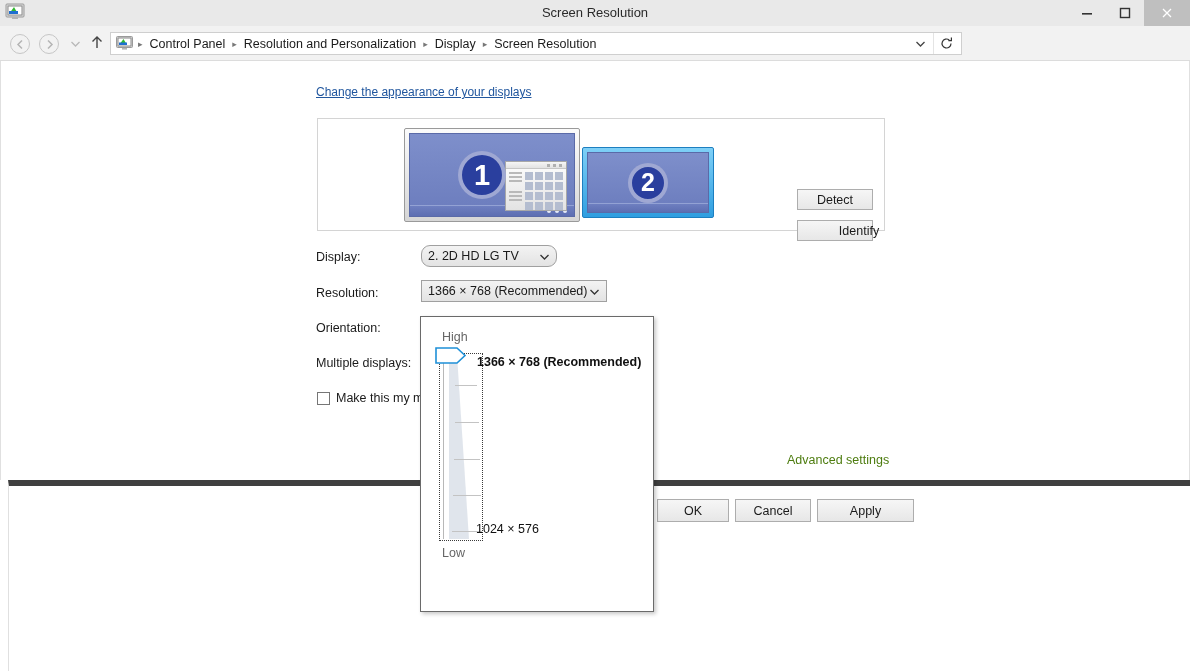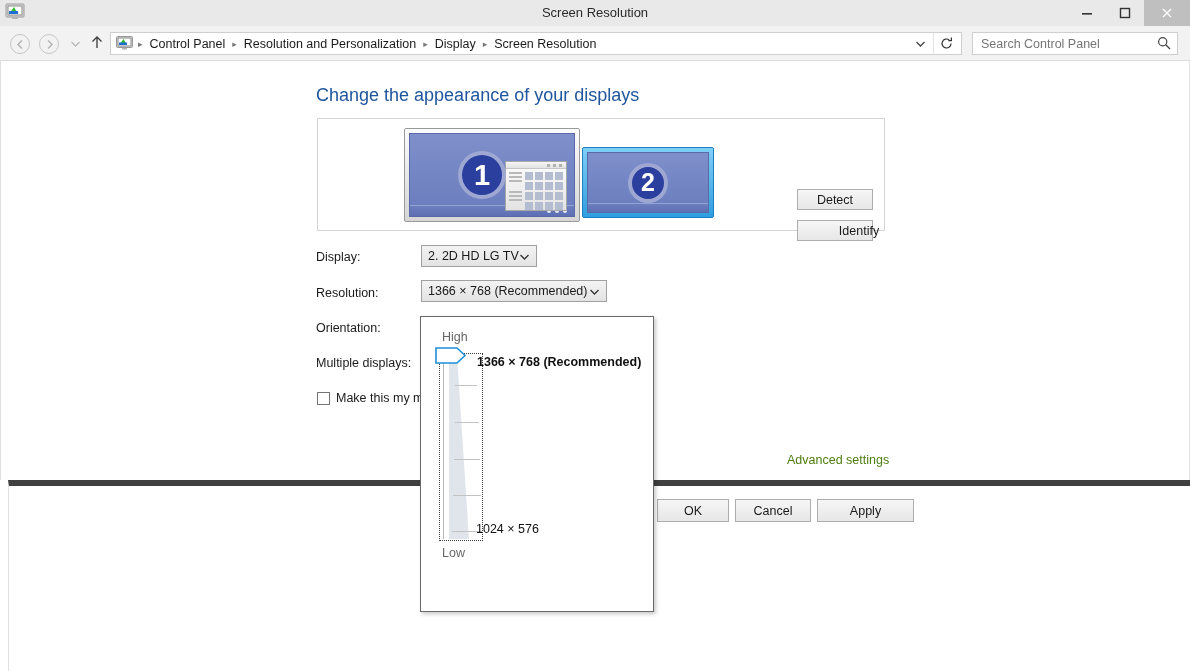--- a/index.html
+++ b/index.html
@@ -93,21 +93,21 @@
     color: #444; font-size: 13px;
   }
 
   
   .content {
     position: absolute; left: 0; top: 61px; width: 1190px; height: 419px;
     background: #ffffff; border-left: 1px solid #e0e0e0; border-right: 1px solid #e0e0e0;
   }
   .page-heading {
     position: absolute; left: 315px; top: 24px;
-    font-size: 18px; color: #20569e; font-weight: normal;
+    font-size: 12px; color: #20569e; font-weight: normal; text-decoration: underline;
   }
 
   
   .preview {
     position: absolute; left: 316px; top: 57px; width: 568px; height: 113px;
     border: 1px solid #d4d4d4; background: #ffffff;
   }
   .mon {
     position: absolute;
   }
@@ -192,21 +192,21 @@
 
   .combo {
     position: absolute;
     background: linear-gradient(#f3f3f3, #e3e3e3);
     border: 1px solid #a0a0a0;
     display: flex; align-items: center;
     font-size: 12.5px; color: #1a1a1a;
   }
   .combo .cval { margin-left: 6px; }
   .combo .carrow { position: absolute; right: 7px; font-size: 10px; color: #333; }
-  .combo-display { left: 420px; top: 184px; width: 116px; height: 22px; }
+  .combo-display { left: 420px; top: 184px; width: 136px; height: 22px; border-radius: 9px; }
   .combo-res     { left: 420px; top: 219px; width: 186px; height: 22px; }
 
   .checkbox-row {
     position: absolute; left: 316px; top: 330px;
     display: flex; align-items: center; font-size: 12.5px; color: #1a1a1a;
   }
   .cbox {
     width: 13px; height: 13px; border: 1px solid #767676; background: #fff;
     margin-right: 6px; flex: 0 0 auto;
   }
@@ -343,29 +343,20 @@
         </svg>
     </div>
     <div class="addr-refresh">
       <svg width="13" height="13" viewBox="0 0 13 13">
         <path d="M11 6.5 A4.5 4.5 0 1 1 9.2 2.9" fill="none" stroke="#333" stroke-width="1.2"></path>
         <path d="M11.4 0.6 L11.4 3.6 L8.4 3.6" fill="none" stroke="#333" stroke-width="1.2"></path>
       </svg>
     </div>
   </div>
 
-  <div class="searchbox">
-    <input type="text" placeholder="Search Control Panel" style="">
-    <span class="search-ico">
-      <svg width="14" height="14" viewBox="0 0 14 14">
-        <circle cx="5.7" cy="5.7" r="4.1" fill="none" stroke="#444" stroke-width="1.2"></circle>
-        <path d="M8.8 8.8 L13 13" stroke="#444" stroke-width="1.3"></path>
-      </svg>
-    </span>
-  </div>
 </div>
 
 <div class="content">
 
   <div class="page-heading">Change the appearance of your displays</div>
 
   <div class="preview">
 
     <div class="mon mon1">
       <div class="mon1-bezel">

